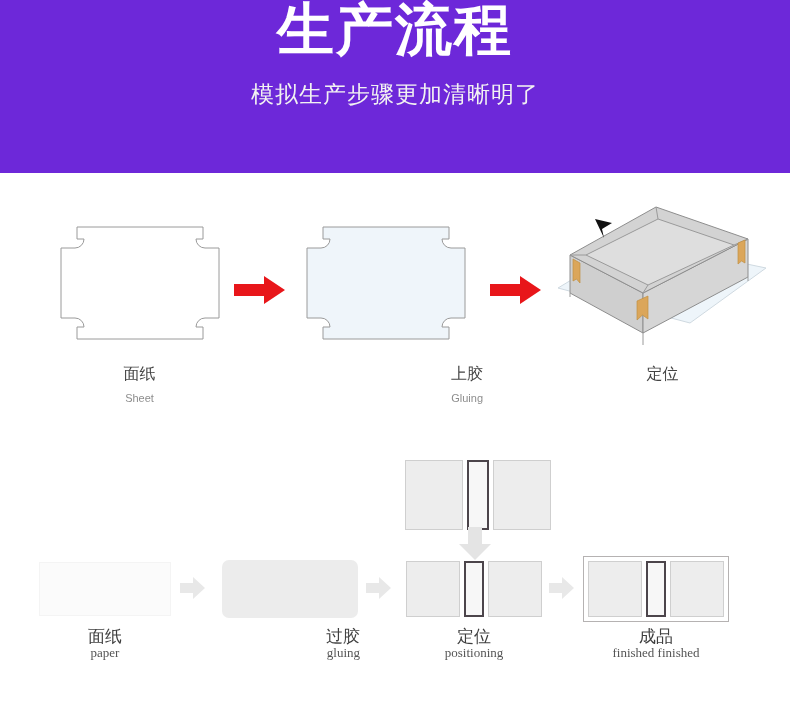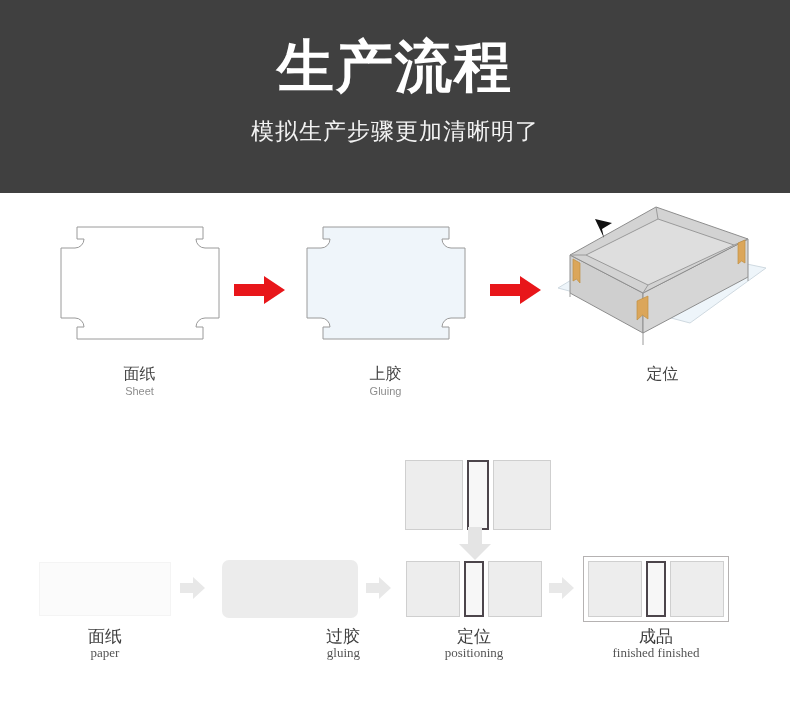--- a/index.html
+++ b/index.html
@@ -13,26 +13,26 @@
     position: relative;
     overflow: hidden;
     font-family: "Liberation Sans", "DejaVu Sans", sans-serif;
   }
 
   
   .header {
     position: absolute;
     left: 0; top: 0;
     width: 790px;
-    height: 193px;
-    background: #404040;
+    height: 173px;
+    background: #6d28d9;
     display: flex;
     flex-direction: column;
     align-items: center;
-    justify-content: center;
+    justify-content: flex-start;
   }
   .header-title {
     color: #ffffff;
     font-size: 57px;
     font-weight: bold;
     line-height: 1.05;
     letter-spacing: 2px;
     margin: 0 0 10px 0;
   }
   .header-subtitle {
@@ -63,25 +63,26 @@
     display: block;
     color: #434343;
     font-size: 16px;
     line-height: 20px;
   }
   .cap-en {
     display: block;
     color: #8d8d8d;
     font-size: 11px;
     line-height: 15px;
+    margin-top: 7px;
   }
 
   
   .step-sheet  { left: 42px;  top: 45px; width: 195px; }
-  .step-gluing { left: 288px; top: 45px; width: 195px; }
+  .step-gluing { left: 288px; top: 45px; width: 195px; text-align: right; }
   .step-position { left: 545px; top: 30px; width: 235px; }
 
   .shape-wrap {
     position: relative;
     height: 150px;
     display: flex;
     align-items: center;
     justify-content: center;
   }
   .shape-wrap.tall { height: 165px; }

